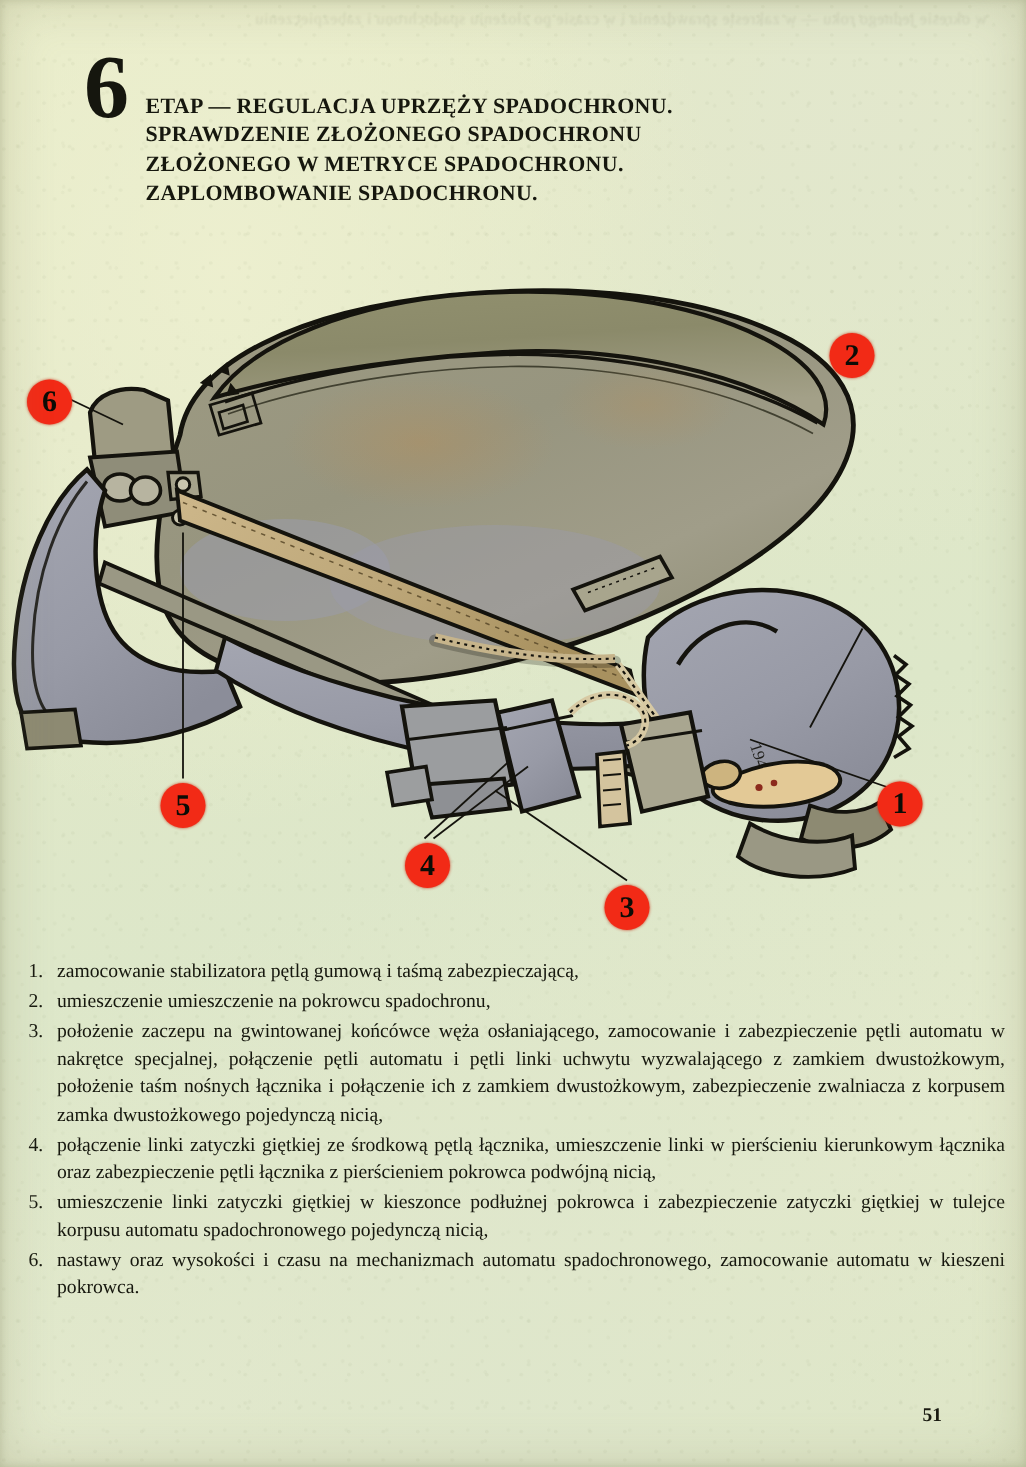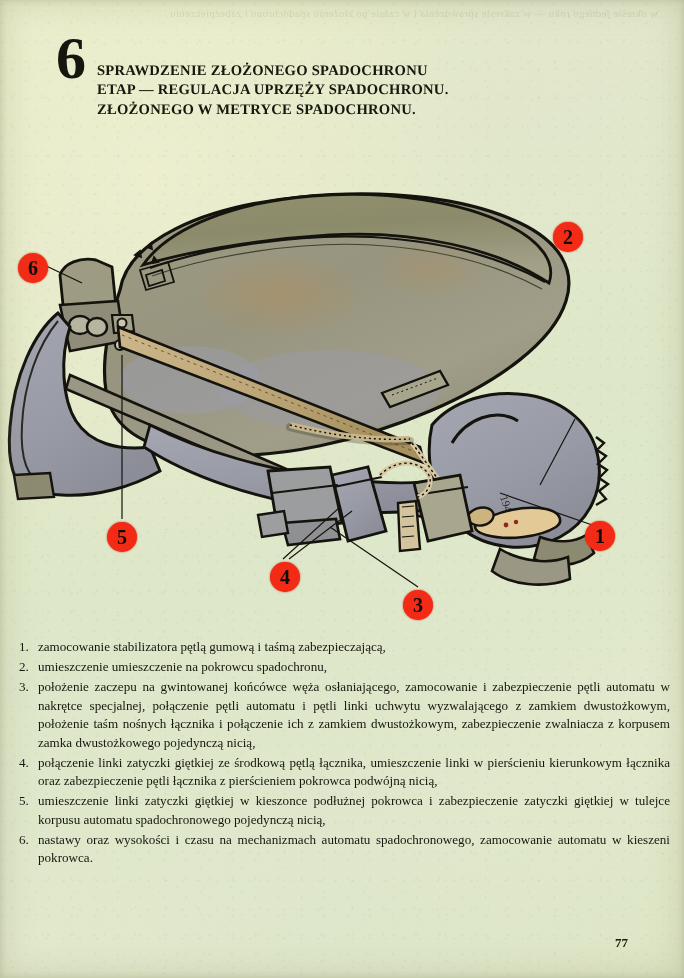--- a/index.html
+++ b/index.html
@@ -142,23 +142,24 @@
 
 <div class="page">
 
   <div class="grain"></div>
 
   <div class="bleed">w okresie jednego roku  —  w zakresie sprawdzenia i  w  czasie    po  złożeniu    spadochronu  i  zabezpieczeniu</div>
 
   <div class="heading">
     <div class="step-number">6</div>
     <div class="heading-text">
+      <span class="ln">ETAP — REGULACJA UPRZĘŻY SPADOCHRONU.</span>
       <span class="ln">SPRAWDZENIE ZŁOŻONEGO SPADOCHRONU</span>
-      <span class="ln">ETAP — REGULACJA UPRZĘŻY SPADOCHRONU.</span>
       <span class="ln">ZŁOŻONEGO W METRYCE SPADOCHRONU.</span>
+      <span class="ln">ZAPLOMBOWANIE SPADOCHRONU.</span>
     </div>
   </div>
 
   <div class="figure">
     <svg width="684" height="455" viewBox="0 0 684 455">
       <defs>
         <linearGradient id="gTop" x1="0" y1="0" x2="0.3" y2="1">
           <stop offset="0%" stop-color="#91906e"></stop>
           <stop offset="45%" stop-color="#8b8a6a"></stop>
           <stop offset="100%" stop-color="#a3a088"></stop>
@@ -332,16 +333,16 @@
     <div class="li">
       <div class="li-num">5.</div>
       <div class="li-body">umieszczenie linki zatyczki giętkiej w kieszonce podłużnej pokrowca i zabezpieczenie zatyczki giętkiej w tulejce korpusu automatu spadochronowego pojedynczą nicią,</div>
     </div>
     <div class="li">
       <div class="li-num">6.</div>
       <div class="li-body">nastawy oraz wysokości i czasu na mechanizmach automatu spadochronowego, zamocowanie automatu w kieszeni pokrowca.</div>
     </div>
   </div>
 
-  <div class="folio">77</div>
+  <div class="folio">51</div>
 
   <div class="edge-shade"></div>
 </div>
 
 </body></html>

